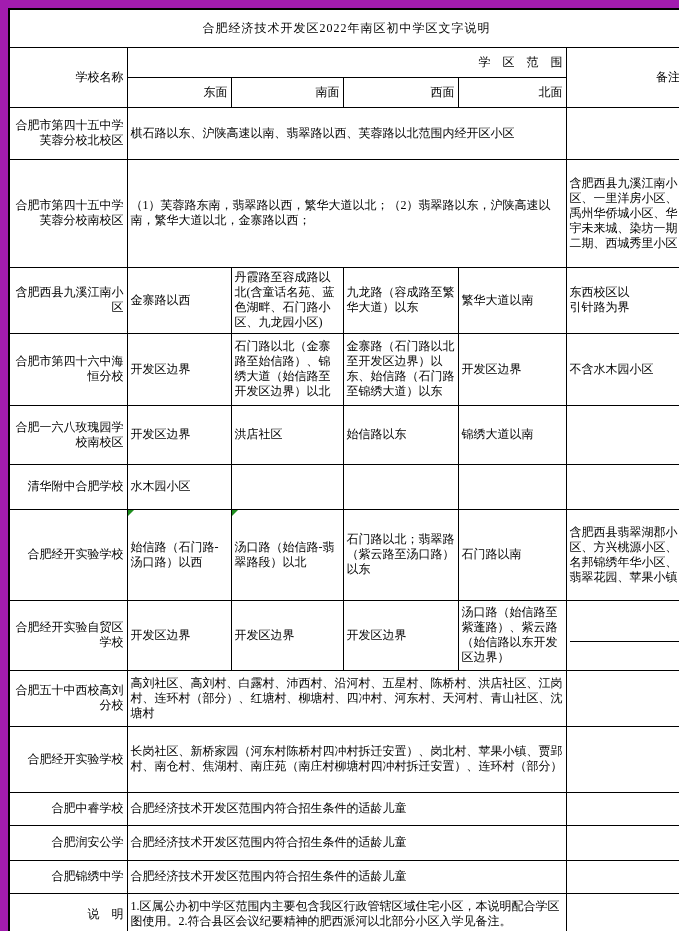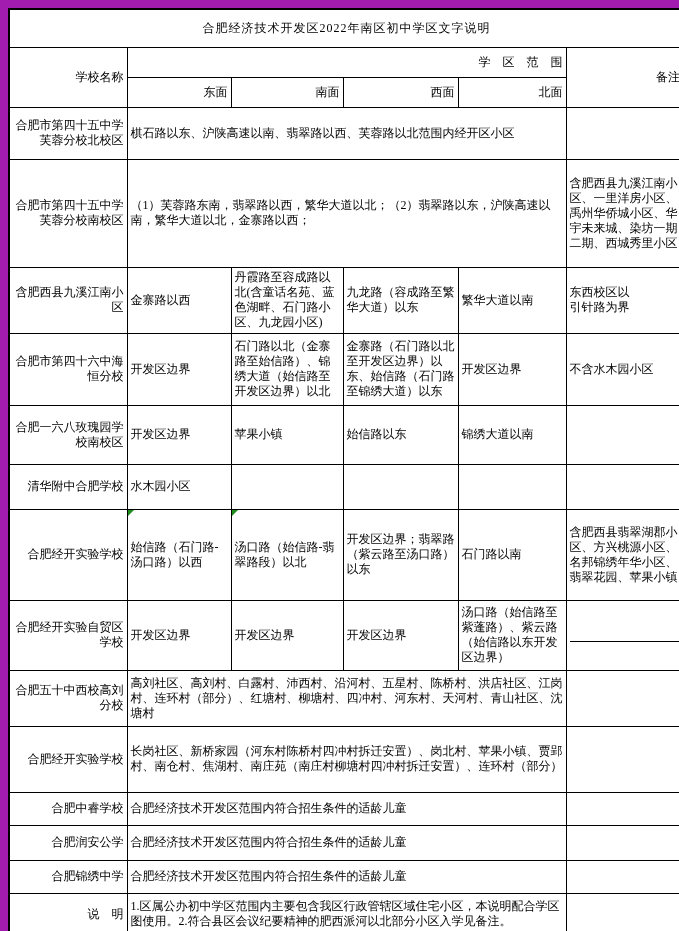--- a/index.html
+++ b/index.html
@@ -101,40 +101,40 @@
     <td>开发区边界</td>
     <td>石门路以北（金寨路至始信路）、锦绣大道（始信路至开发区边界）以北</td>
     <td>金寨路（石门路以北至开发区边界）以东、始信路（石门路至锦绣大道）以东</td>
     <td>开发区边界</td>
     <td>不含水木园小区</td>
   </tr>
 
   <tr style="height:59px">
     <td class="name-cell">合肥一六八玫瑰园学校南校区</td>
     <td>开发区边界</td>
-    <td>苹果小镇</td>
+    <td>洪店社区</td>
     <td>始信路以东</td>
     <td>锦绣大道以南</td>
     <td></td>
   </tr>
 
   <tr style="height:45px">
     <td class="name-cell">清华附中合肥学校</td>
     <td>水木园小区</td>
     <td></td>
     <td></td>
     <td></td>
     <td></td>
   </tr>
 
   <tr style="height:91px">
     <td class="name-cell">合肥经开实验学校</td>
     <td><span class="flag"></span><span>始信路（石门路-汤口路）以西</span></td>
     <td><span class="flag"></span><span>汤口路（始信路-翡翠路段）以北</span></td>
-    <td>开发区边界；翡翠路（紫云路至汤口路）以东</td>
+    <td>石门路以北；翡翠路（紫云路至汤口路）以东</td>
     <td>石门路以南</td>
     <td>含肥西县翡翠湖郡小区、方兴桃源小区、名邦锦绣年华小区、翡翠花园、苹果小镇</td>
   </tr>
 
   <tr style="height:69px">
     <td class="name-cell">合肥经开实验自贸区学校</td>
     <td>开发区边界</td>
     <td>开发区边界</td>
     <td>开发区边界</td>
     <td>汤口路（始信路至紫蓬路）、紫云路（始信路以东开发区边界）</td>

